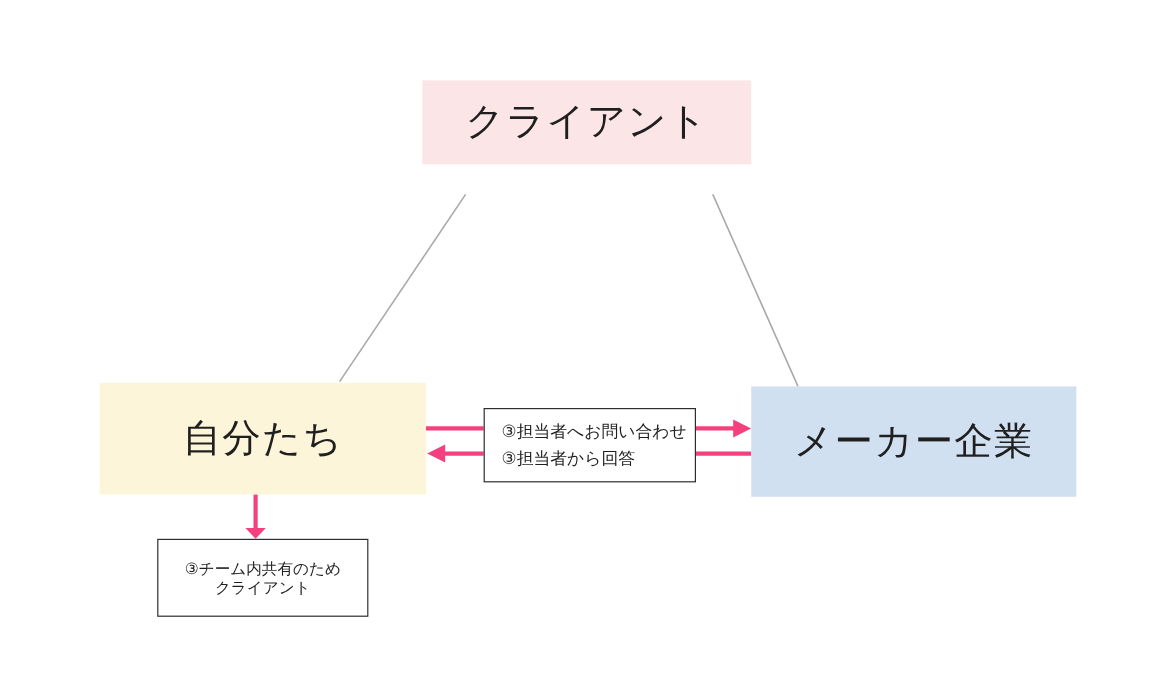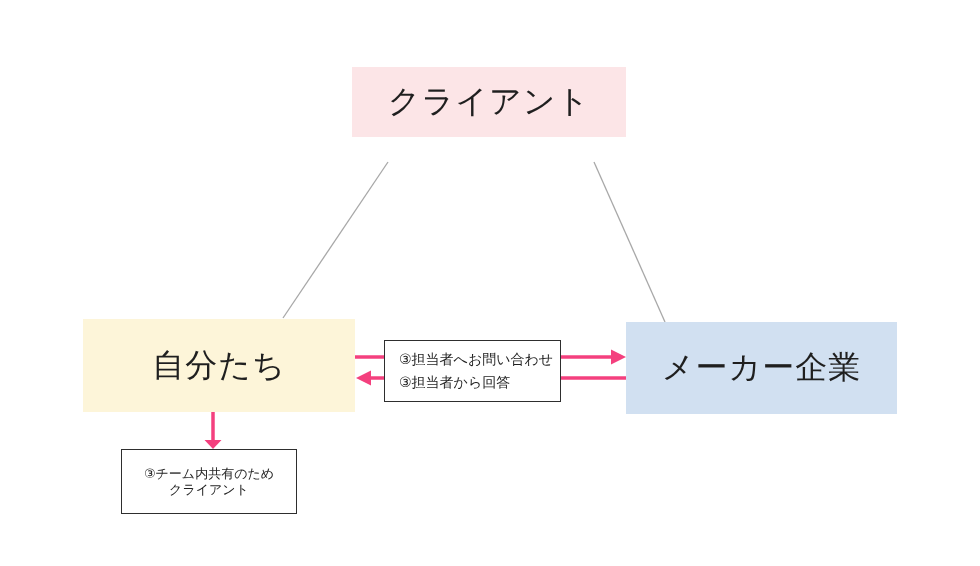--- a/index.html
+++ b/index.html
@@ -36,26 +36,26 @@
   .annot{
     position:absolute;
     background:#fff;
     border:1.5px solid var(--box_border);
     box-sizing:border-box;
     z-index:2;
     display:flex;flex-direction:column;justify-content:space-evenly;
     font-size:14px;line-height:1.2;
   }
   .annot-exchange{
-    left:384px;top:340px;width:177px;height:62px;
+    left:403px;top:340px;width:177px;height:62px;
     align-items:flex-start;
     padding:4px 0 4px 14px;
   }
   .annot-record{
-    left:121px;top:449px;width:176px;height:65px;
+    left:131px;top:449px;width:176px;height:65px;
     align-items:center;justify-content:center;gap:0;
     font-size:13px;text-align:center;
   }
 </style>
 </head>
 <body>
 
 <div class="diagram">
 
   <svg class="overlay" width="980" height="566" viewBox="0 0 980 566" xmlns="http://www.w3.org/2000/svg">

